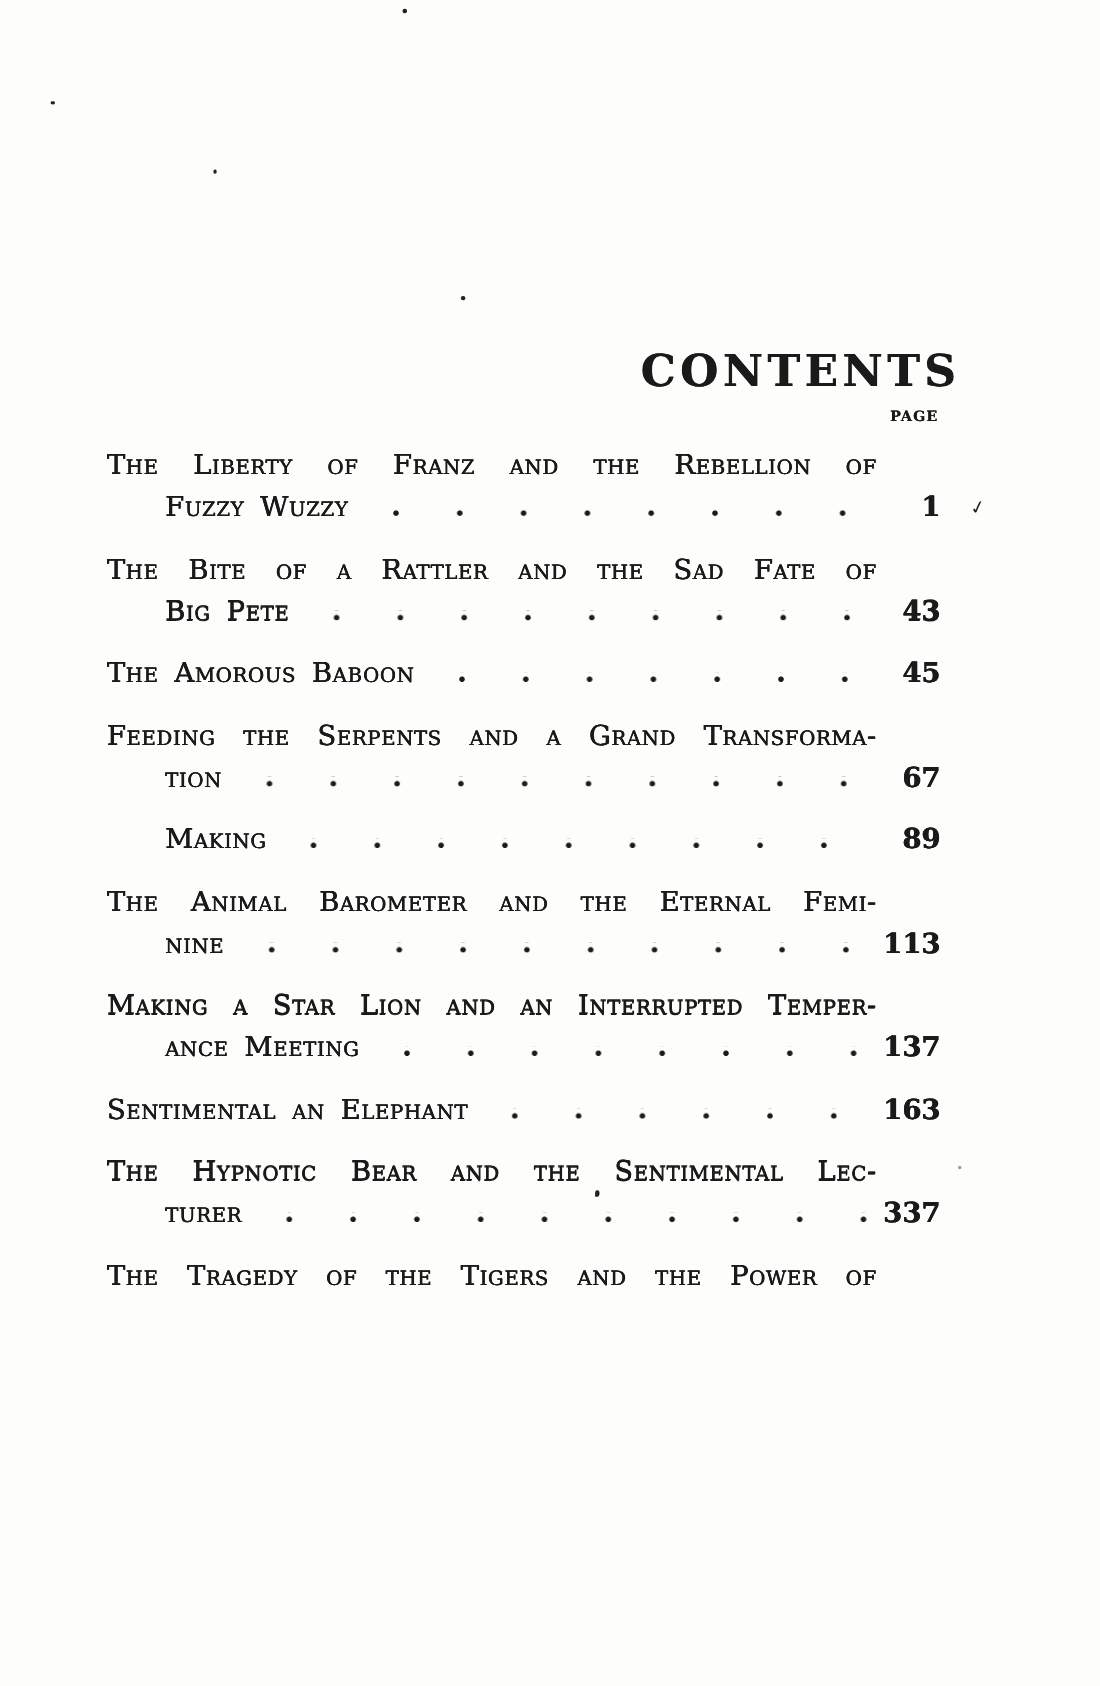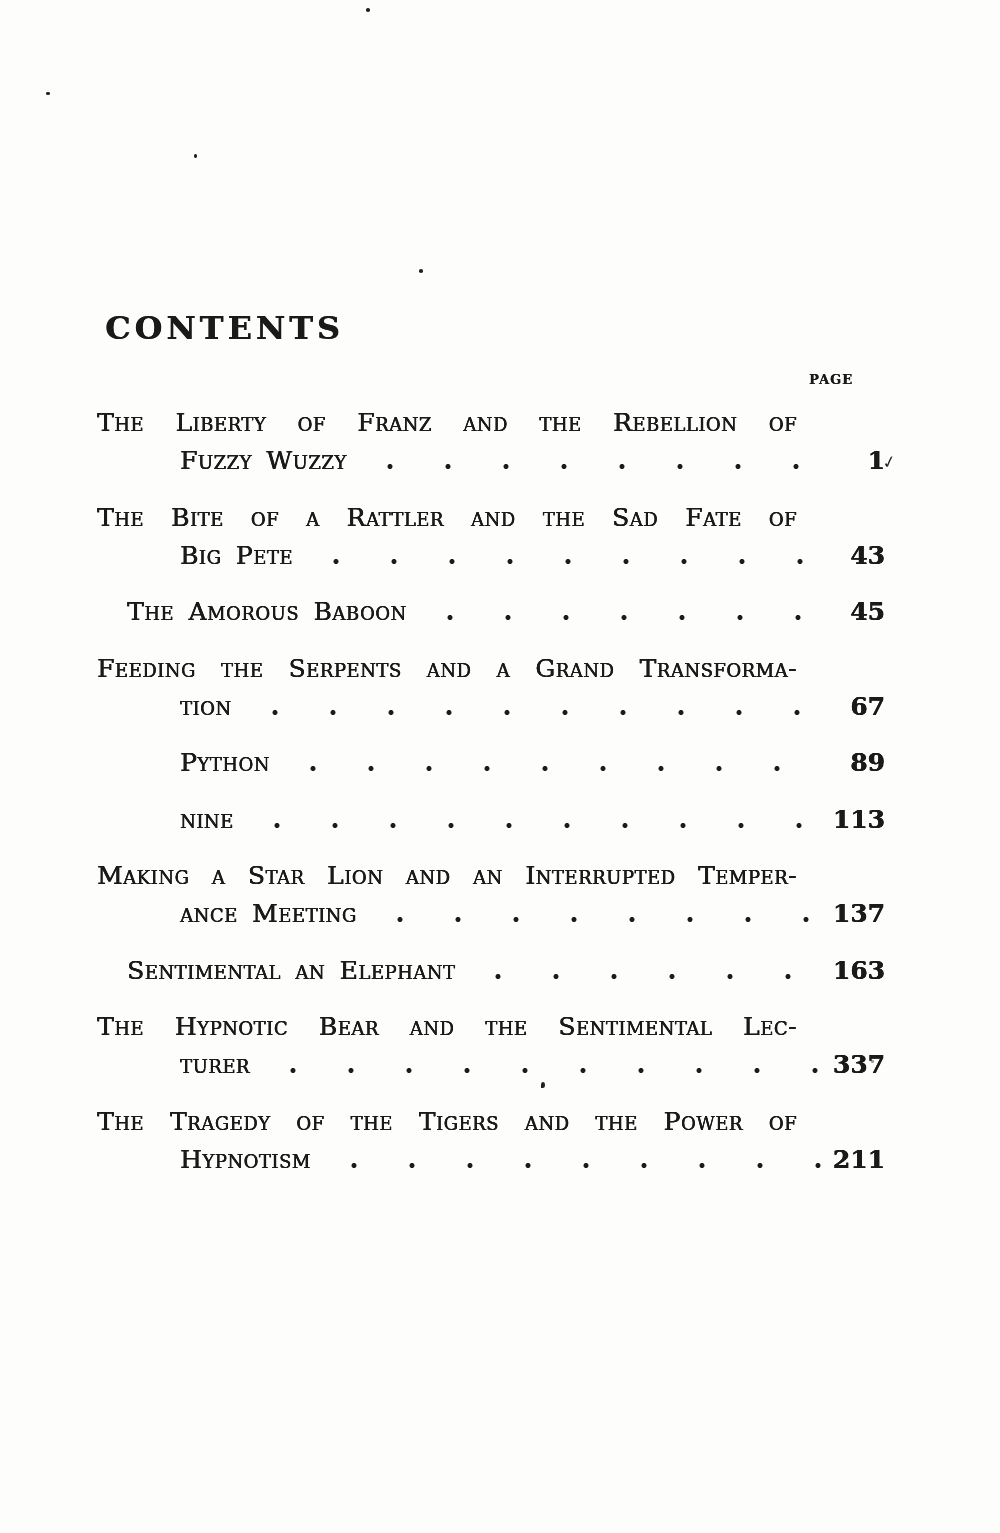--- a/index.html
+++ b/index.html
@@ -5,35 +5,35 @@
   html,body { margin:0; padding:0; background:#e8e8e8; }
   .sheet {
     position:relative; width:1000px; height:1533px;
     background:#fdfdfb; overflow:hidden;
     font-family:"DejaVu Serif","Liberation Serif",serif;
     color:#1a1a1a;
   }
   .content { position:absolute; left:97px; top:0; width:758px; }
   .title {
     position:absolute; top:295px; left:0; width:100%;
-    margin:8px; text-align:left;
-    font-size:32px; font-weight:bold; letter-spacing:4px; line-height:50px;
+    margin:18px; text-align:right;
+    font-size:40px; font-weight:bold; letter-spacing:4px; line-height:50px;
     text-shadow:0.4px 0 0 currentColor;
   }
   .pagelabel {
     position:absolute; top:372px; right:2px;
     font-size:13px; font-weight:bold; letter-spacing:1px; line-height:16px;
     text-shadow:0.3px 0 0 currentColor;
   }
   .toc { position:absolute; top:404px; left:0; width:100%; }
   .entry { margin-bottom:18.5px; font-size:25px; font-variant:small-caps;
            letter-spacing:0.5px; word-spacing:6px; line-height:38px;
            text-shadow:0.4px 0 0 currentColor, 0 0.3px 0 currentColor; }
   .l1 { width:700px; text-align:justify; text-align-last:justify; }
-  .l2 { display:flex; align-items:baseline; width:100%;margin-left:30px; }
+  .l2 { display:flex; align-items:baseline; width:100%; }
   .l2.indent { padding-left:53px; box-sizing:border-box; }
   .cont { white-space:nowrap; }
   .leader {
     flex:1 1 auto; height:9px; margin:0 6px 0 14px;
     align-self:baseline;
     background-image:radial-gradient(circle at 50% 6.5px, #1b1b1b 2.1px, rgba(0,0,0,0) 2.9px);
     background-size:58px 9px; background-repeat:repeat-x;
   }
   .pg { min-width:58px; text-align:right; font-weight:bold; font-variant:normal;
         word-spacing:0; letter-spacing:0; white-space:nowrap; }
@@ -101,27 +101,28 @@
         <div class="l1">Feeding the Serpents and a Grand Transforma-</div>
         <div class="l2 indent">
           <span class="cont">tion</span>
           <span class="leader"></span>
           <span class="pg">67</span>
         </div>
       </div>
 
       <div class="entry">
         <div class="l2 indent">
-          <span class="cont">Python</span>
+          <span class="cont">Making</span>
           <span class="leader"></span>
           <span class="pg">89</span>
         </div>
       </div>
 
       <div class="entry">
+        <div class="l1">The Animal Barometer and the Eternal Femi-</div>
         <div class="l2 indent">
           <span class="cont">nine</span>
           <span class="leader"></span>
           <span class="pg">113</span>
         </div>
       </div>
 
       <div class="entry">
         <div class="l1">Making a Star Lion and an Interrupted Temper-</div>
         <div class="l2 indent">
@@ -143,22 +144,17 @@
         <div class="l1">The Hypnotic Bear and the Sentimental Lec-</div>
         <div class="l2 indent">
           <span class="cont">turer</span>
           <span class="leader"></span>
           <span class="pg">337</span>
         </div>
       </div>
 
       <div class="entry">
         <div class="l1">The Tragedy of the Tigers and the Power of</div>
-        <div class="l2 indent">
-          <span class="cont">Hypnotism</span>
-          <span class="leader"></span>
-          <span class="pg">211</span>
-        </div>
       </div>
 
     </div>
   </div>
 </div>
 
 </body></html>

